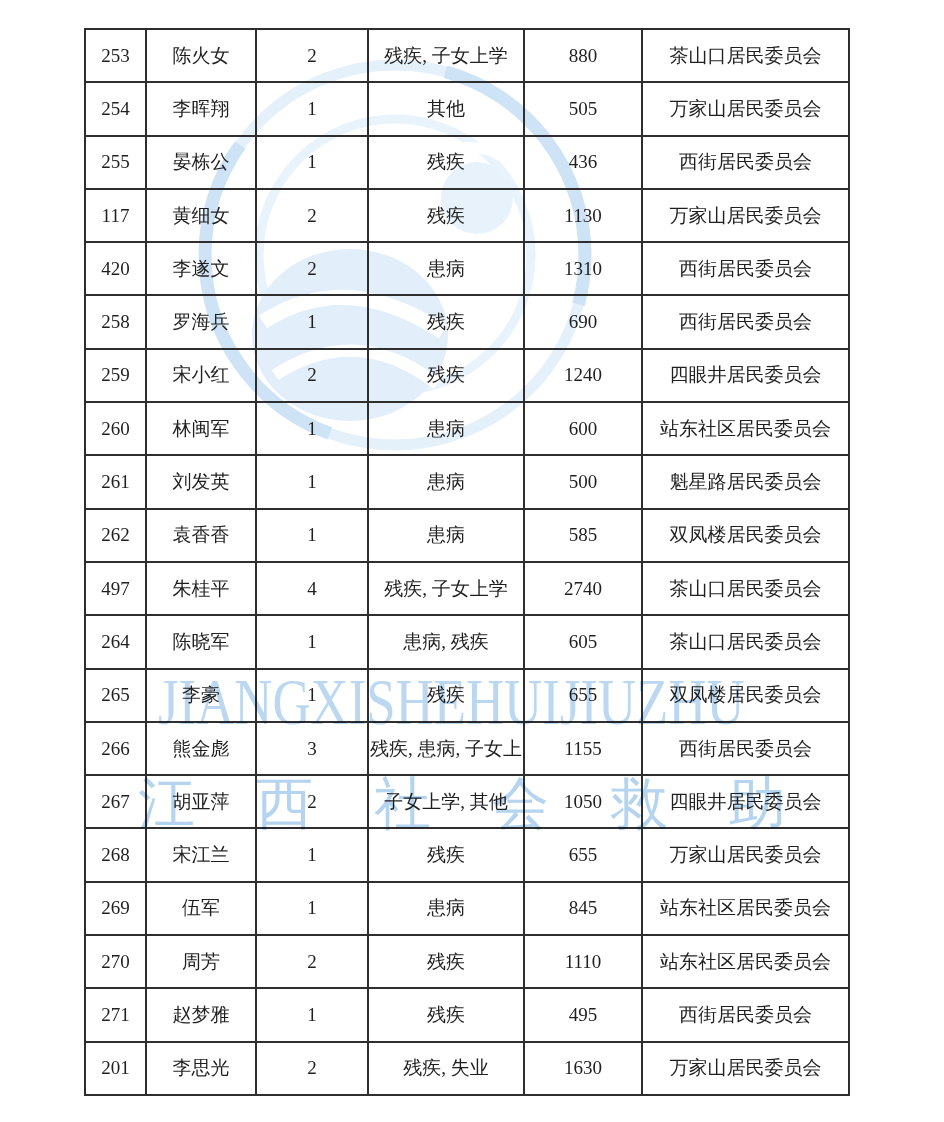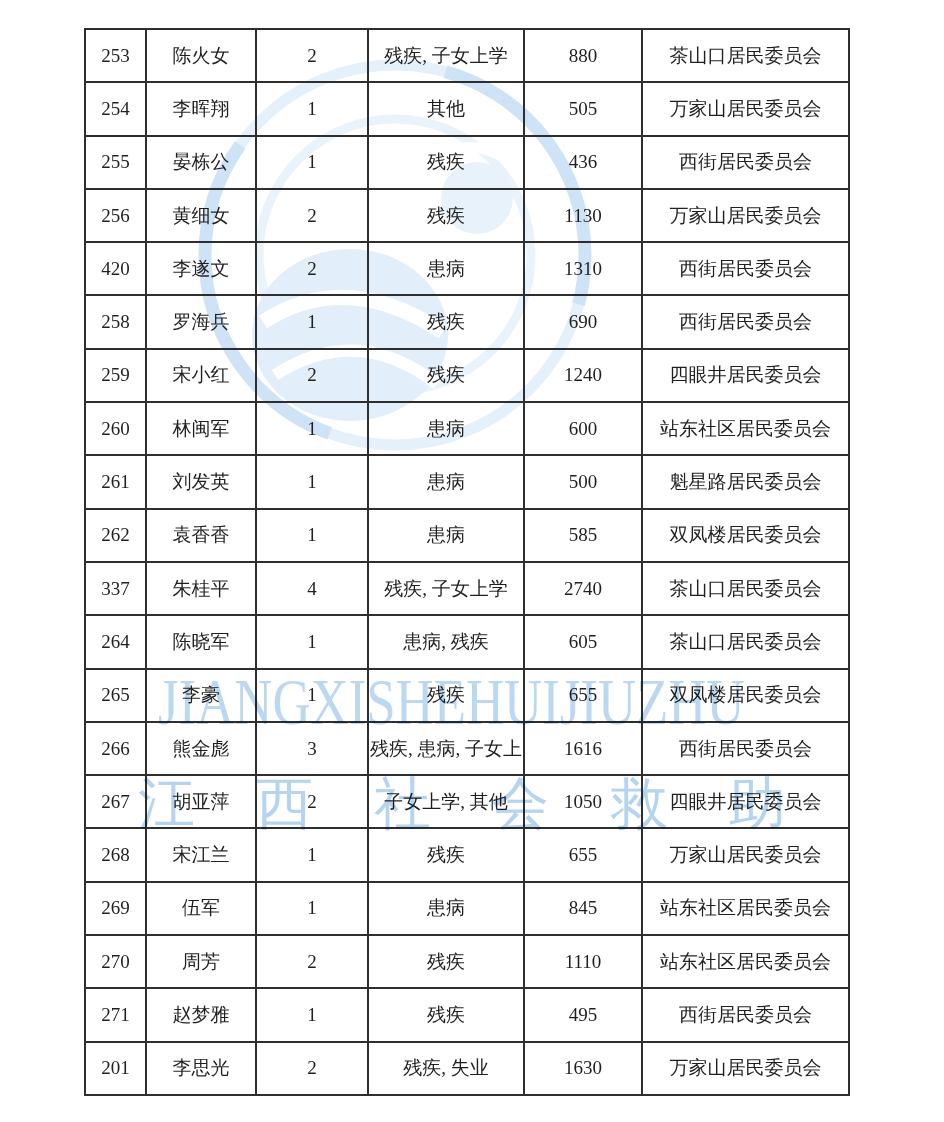--- a/index.html
+++ b/index.html
@@ -103,21 +103,21 @@
         </tr>
         <tr>
           <td>255</td>
           <td>晏栋公</td>
           <td>1</td>
           <td>残疾</td>
           <td>436</td>
           <td>西街居民委员会</td>
         </tr>
         <tr>
-          <td>256</td>
+          <td>117</td>
           <td>黄细女</td>
           <td>2</td>
           <td>残疾</td>
           <td>1130</td>
           <td>万家山居民委员会</td>
         </tr>
         <tr>
           <td>420</td>
           <td>李遂文</td>
           <td>2</td>
@@ -159,21 +159,21 @@
         </tr>
         <tr>
           <td>262</td>
           <td>袁香香</td>
           <td>1</td>
           <td>患病</td>
           <td>585</td>
           <td>双凤楼居民委员会</td>
         </tr>
         <tr>
-          <td>337</td>
+          <td>497</td>
           <td>朱桂平</td>
           <td>4</td>
           <td>残疾, 子女上学</td>
           <td>2740</td>
           <td>茶山口居民委员会</td>
         </tr>
         <tr>
           <td>264</td>
           <td>陈晓军</td>
           <td>1</td>
@@ -187,21 +187,21 @@
           <td>1</td>
           <td>残疾</td>
           <td>655</td>
           <td>双凤楼居民委员会</td>
         </tr>
         <tr>
           <td>266</td>
           <td>熊金彪</td>
           <td>3</td>
           <td>残疾, 患病, 子女上</td>
-          <td>1616</td>
+          <td>1155</td>
           <td>西街居民委员会</td>
         </tr>
         <tr>
           <td>267</td>
           <td>胡亚萍</td>
           <td>2</td>
           <td>子女上学, 其他</td>
           <td>1050</td>
           <td>四眼井居民委员会</td>
         </tr>

